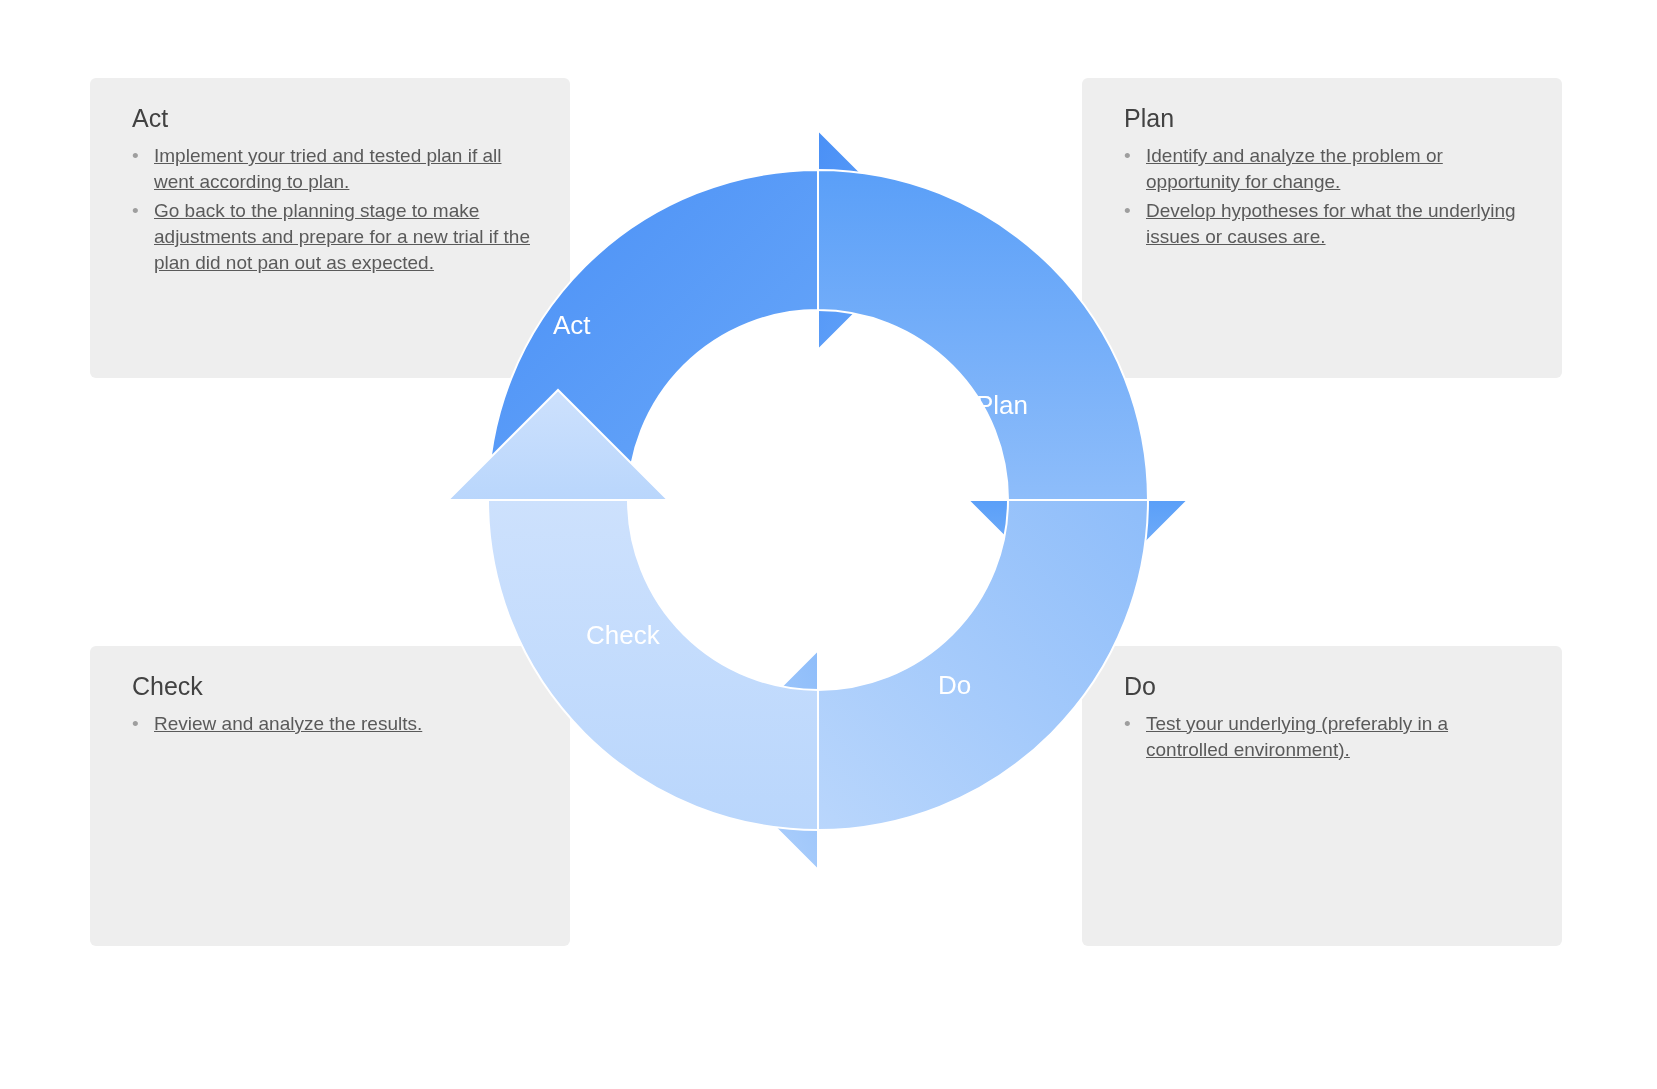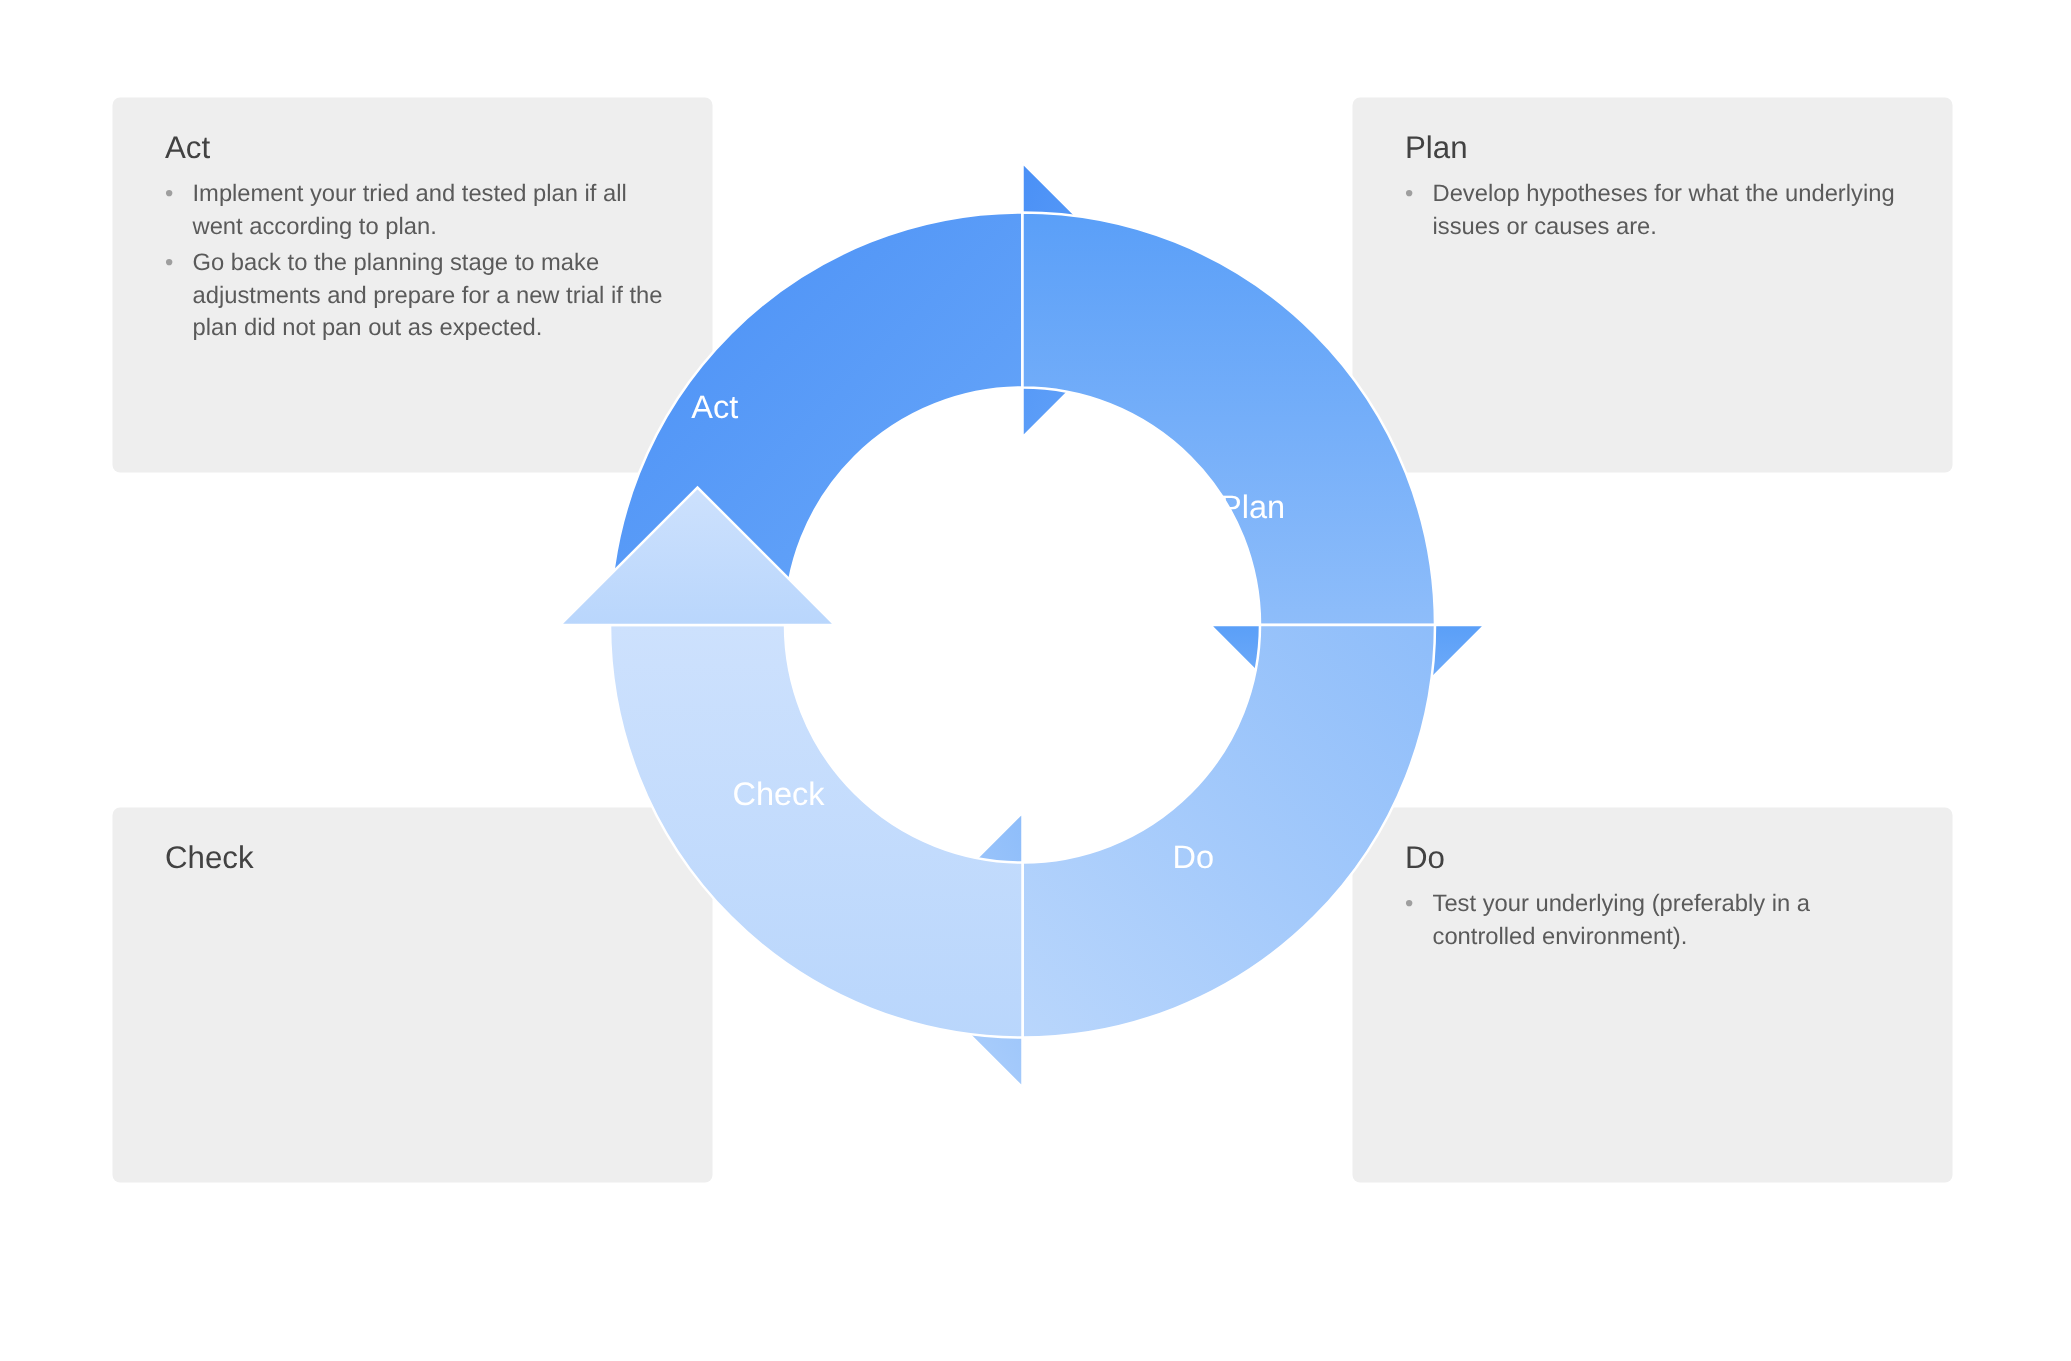--- a/index.html
+++ b/index.html
@@ -27,20 +27,21 @@
     list-style: none;
     padding: 0;
   }
   .panel li {
     position: relative;
     padding-left: 22px;
     font-size: 19px;
     line-height: 1.35;
     color: #5a5a5a;
     margin-bottom: 4px;
+    text-decoration: underline;
   }
   .panel li::before {
     content: "•";
     position: absolute;
     left: 0;
     top: 0;
     color: #9e9e9e;
     font-size: 19px;
   }
   #panel-act   { left: 90px;  top: 78px;  width: 480px; height: 300px; }
@@ -76,27 +77,29 @@
   <h3>Act</h3>
   <ul>
     <li>Implement your tried and tested plan if all went according to plan.</li>
     <li>Go back to the planning stage to make adjustments and prepare for a new trial if the plan did not pan out as expected.</li>
   </ul>
 </div>
 
 <div id="panel-plan" class="panel">
   <h3>Plan</h3>
   <ul>
+    <li>Identify and analyze the problem or opportunity for change.</li>
     <li>Develop hypotheses for what the underlying issues or causes are.</li>
   </ul>
 </div>
 
 <div id="panel-check" class="panel">
   <h3>Check</h3>
   <ul>
+    <li>Review and analyze the results.</li>
   </ul>
 </div>
 
 <div id="panel-do" class="panel">
   <h3>Do</h3>
   <ul>
     <li>Test your underlying (preferably in a controlled environment).</li>
   </ul>
 </div>
 

